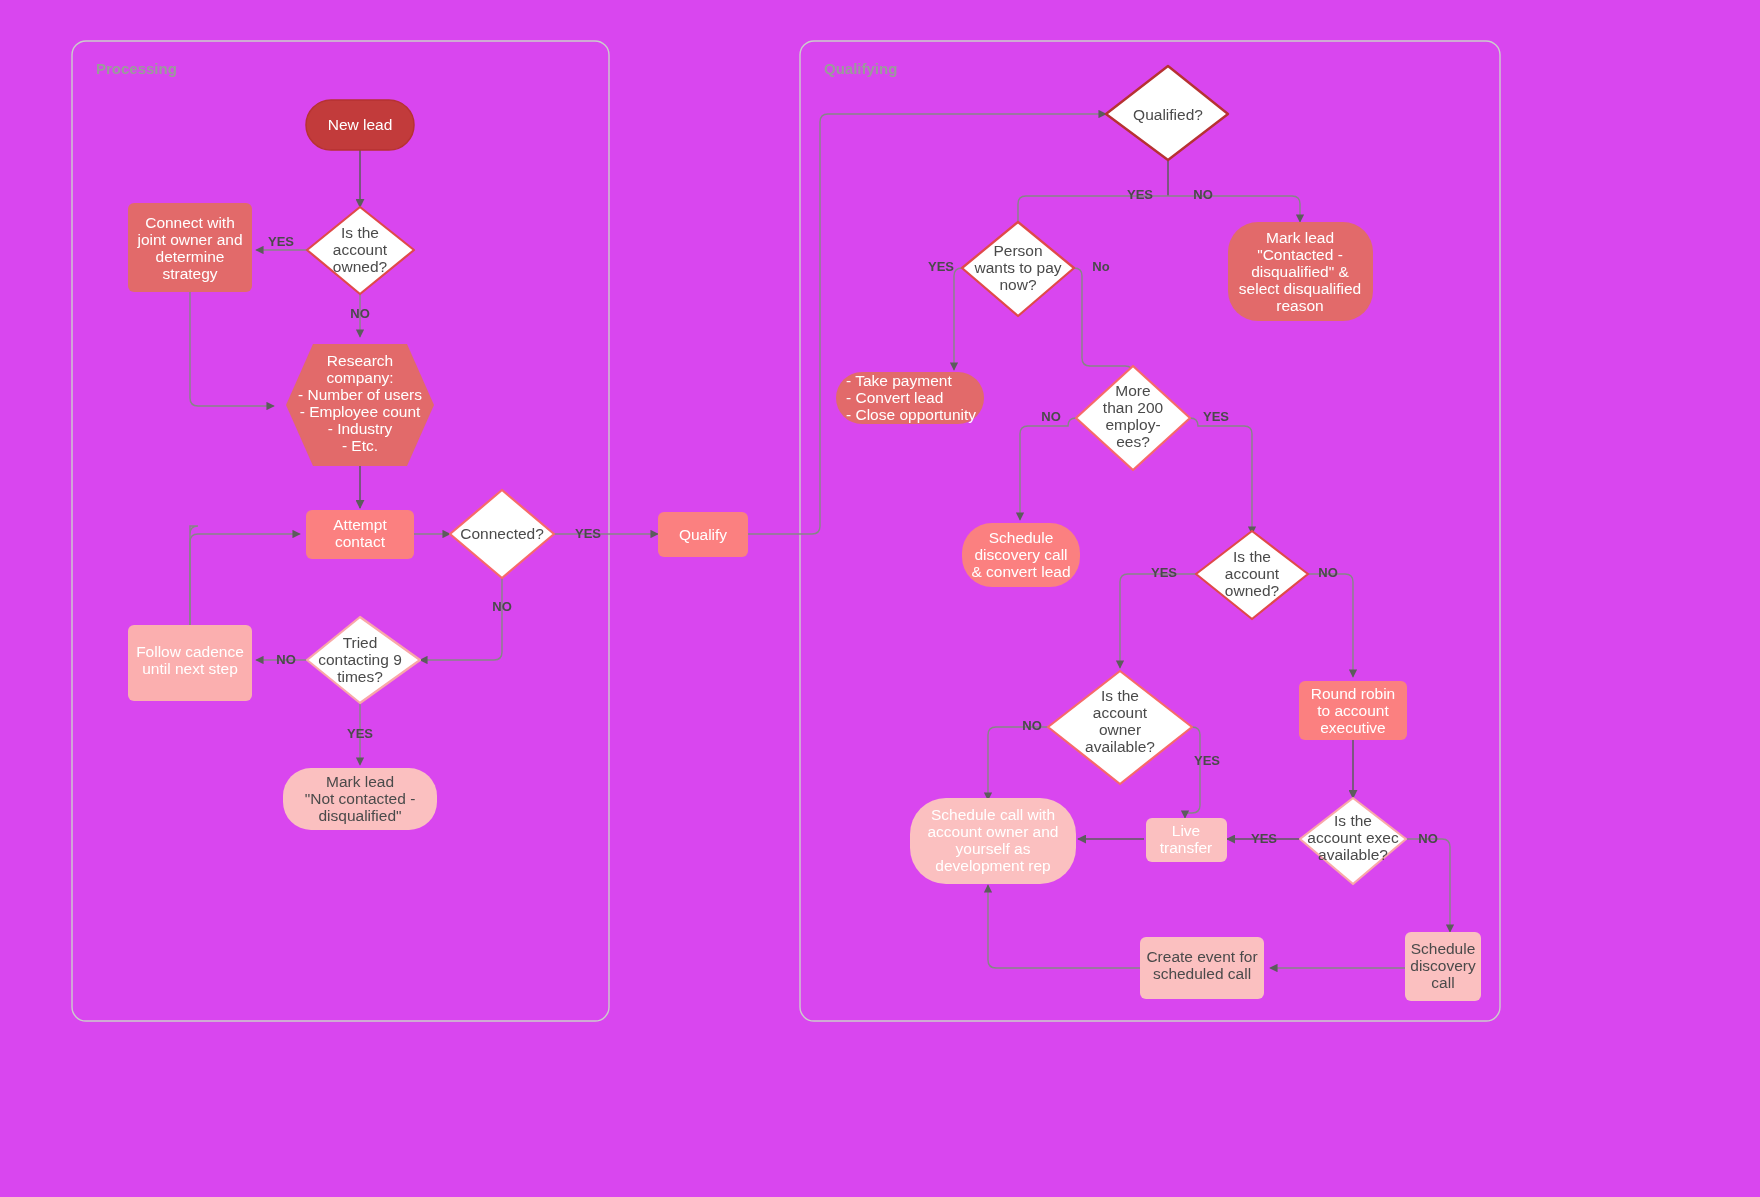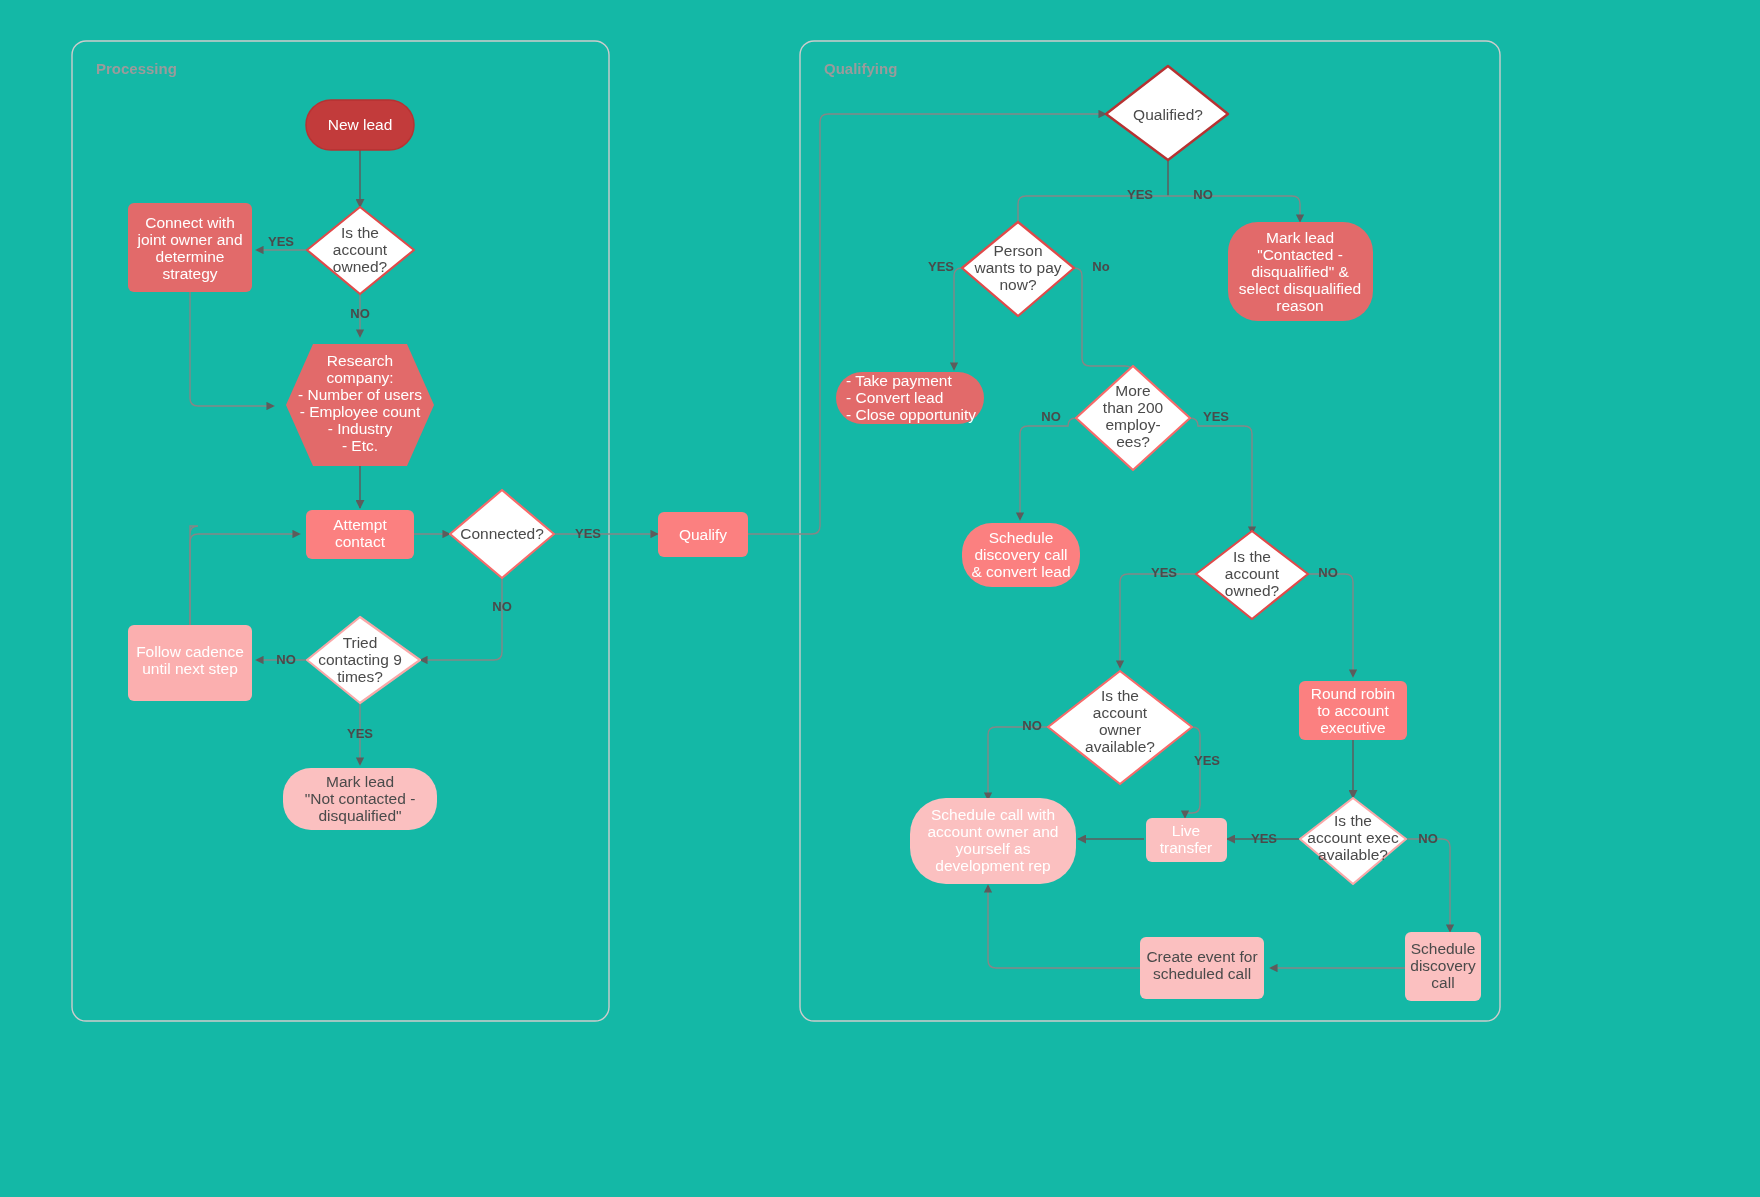--- a/index.html
+++ b/index.html
@@ -1,18 +1,18 @@
 <!DOCTYPE html>
 <html><head>
 <meta charset="utf-8">
 <style>
   html,body{margin:0;padding:0;background:#ffffff;}
   body{width:1760px;height:1197px;overflow:hidden;
        font-family:"Liberation Sans","DejaVu Sans",sans-serif;}
-  #stage{position:relative;width:1760px;height:1197px;background:#14b8a6;}
+  #stage{position:relative;width:1760px;height:1197px;background:#d946ef;}
   svg{position:absolute;top:0;left:0;width:1760px;height:1197px;}
   .lane-label{font-size:15px;font-weight:bold;fill:#9b9b9b;}
   .node-text{font-size:15.5px;fill:#ffffff;text-anchor:middle;}
   .node-text.dark{fill:#4a4a4a;}
   .edge-label{font-size:13px;font-weight:bold;fill:#4a4a4a;text-anchor:middle;}
   .edge{fill:none;stroke:#868686;stroke-width:1.4;}
   .edge-dark{fill:none;stroke:#5c5c5c;stroke-width:1.5;}
 </style>
 </head>
 <body>

